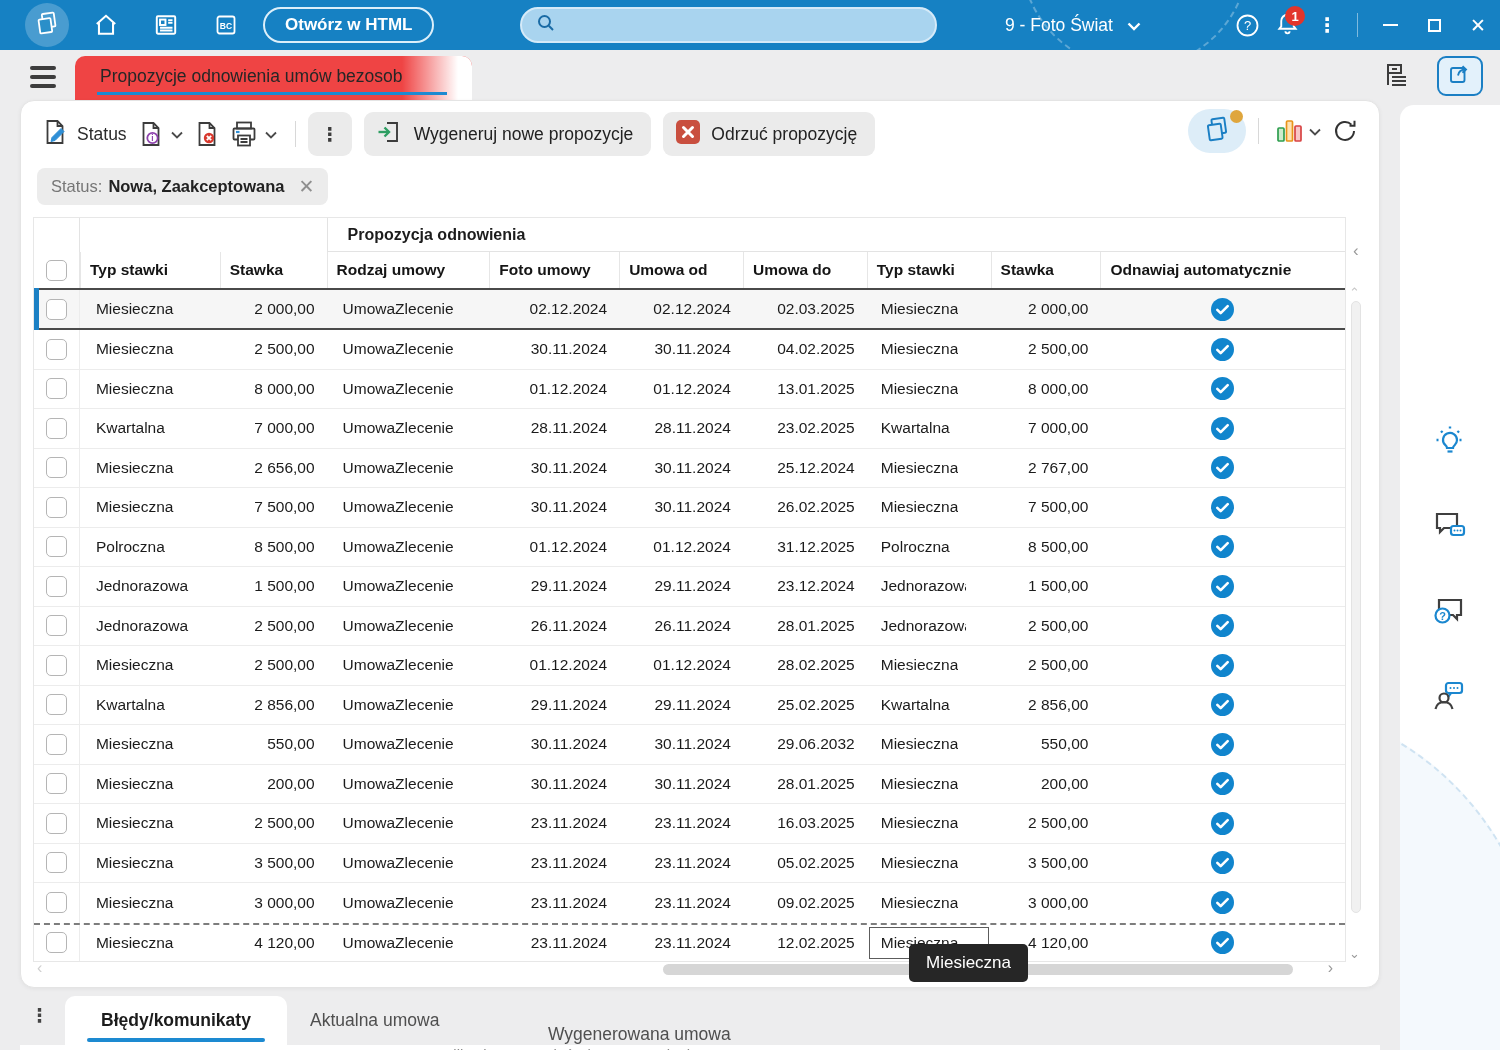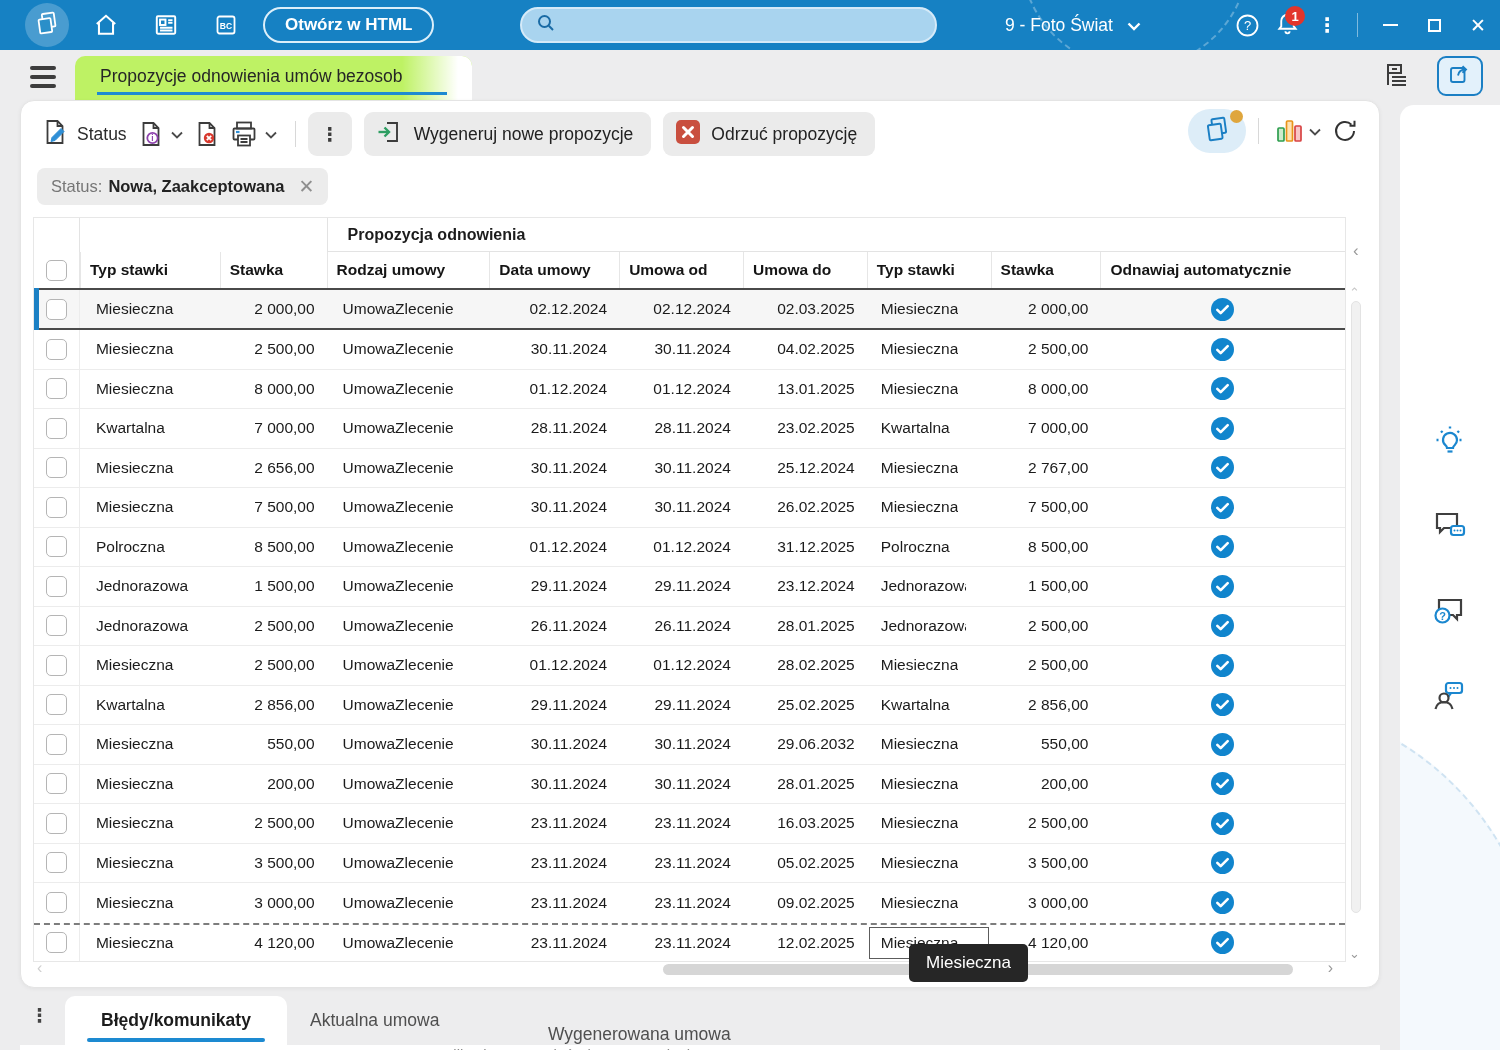--- a/index.html
+++ b/index.html
@@ -37,21 +37,21 @@
     cursor:pointer; color:#fff;}
   .ic-min { width:15px; height:2px; background:#fff;}
   .ic-max { width:13px; height:13px; border:2px solid #fff;}
   .ic-close { font-size:19px; font-weight:400; line-height:1;}
   .dots-v { font-size:20px; font-weight:700; letter-spacing:0;}
 
   
   .hamburger { position:absolute; left:30px; top:66px; width:26px; height:22px; cursor:pointer;
     display:flex; flex-direction:column; justify-content:space-between;}
   .hamburger span { display:block; height:4px; border-radius:2px; background:#3d3d3d;}
-  .doc-tab { position:absolute; left:75px; top:56px; width:397px; height:44px; background:#bef264;
+  .doc-tab { position:absolute; left:75px; top:56px; width:397px; height:44px; background:#ef4444;
     border-radius:10px 10px 0 0; cursor:pointer; overflow:hidden;}
   .doc-tab .ttl { position:absolute; left:25px; top:10px; font-size:17.5px; color:#262626;
     white-space:nowrap; overflow:hidden; width:360px;}
   .doc-tab .fade { position:absolute; right:0; top:0; width:70px; height:100%;
     background:linear-gradient(90deg, rgba(255,255,255,0), #fff 80%);}
   .doc-tab .uline { position:absolute; left:22px; bottom:5px; width:350px; height:3px;
     background:#1d8ad1;}
   .tr-ic { position:absolute; cursor:pointer;}
   .share-btn { position:absolute; left:1437px; top:56px; width:46px; height:40px;
     background:#e3f1fb; border:2px solid #1b7fc4; border-radius:9px; display:flex;
@@ -398,21 +398,21 @@
       <div class="hcellA hA-blank"></div>
       <div class="hcellA hA-grp">Propozycja odnowienia</div>
     </div>
     <div class="hrowB">
       <div class="hcell hcb c0">
           <div class="cbx"></div>
         </div>
       <div class="hcell c1">Typ stawki</div>
       <div class="hcell c2">Stawka</div>
       <div class="hcell c3">Rodzaj umowy</div>
-      <div class="hcell c4">Data umowy</div>
+      <div class="hcell c4">Foto umowy</div>
       <div class="hcell c5">Umowa od</div>
       <div class="hcell c6">Umowa do</div>
       <div class="hcell c7">Typ stawki</div>
       <div class="hcell c8">Stawka</div>
       <div class="hcell c9">Odnawiaj automatycznie</div>
     </div>
     <div class="tbody">
         <div class="trow sel">
           <div class="tcell c0 ac">
             <div class="cbx"></div>

